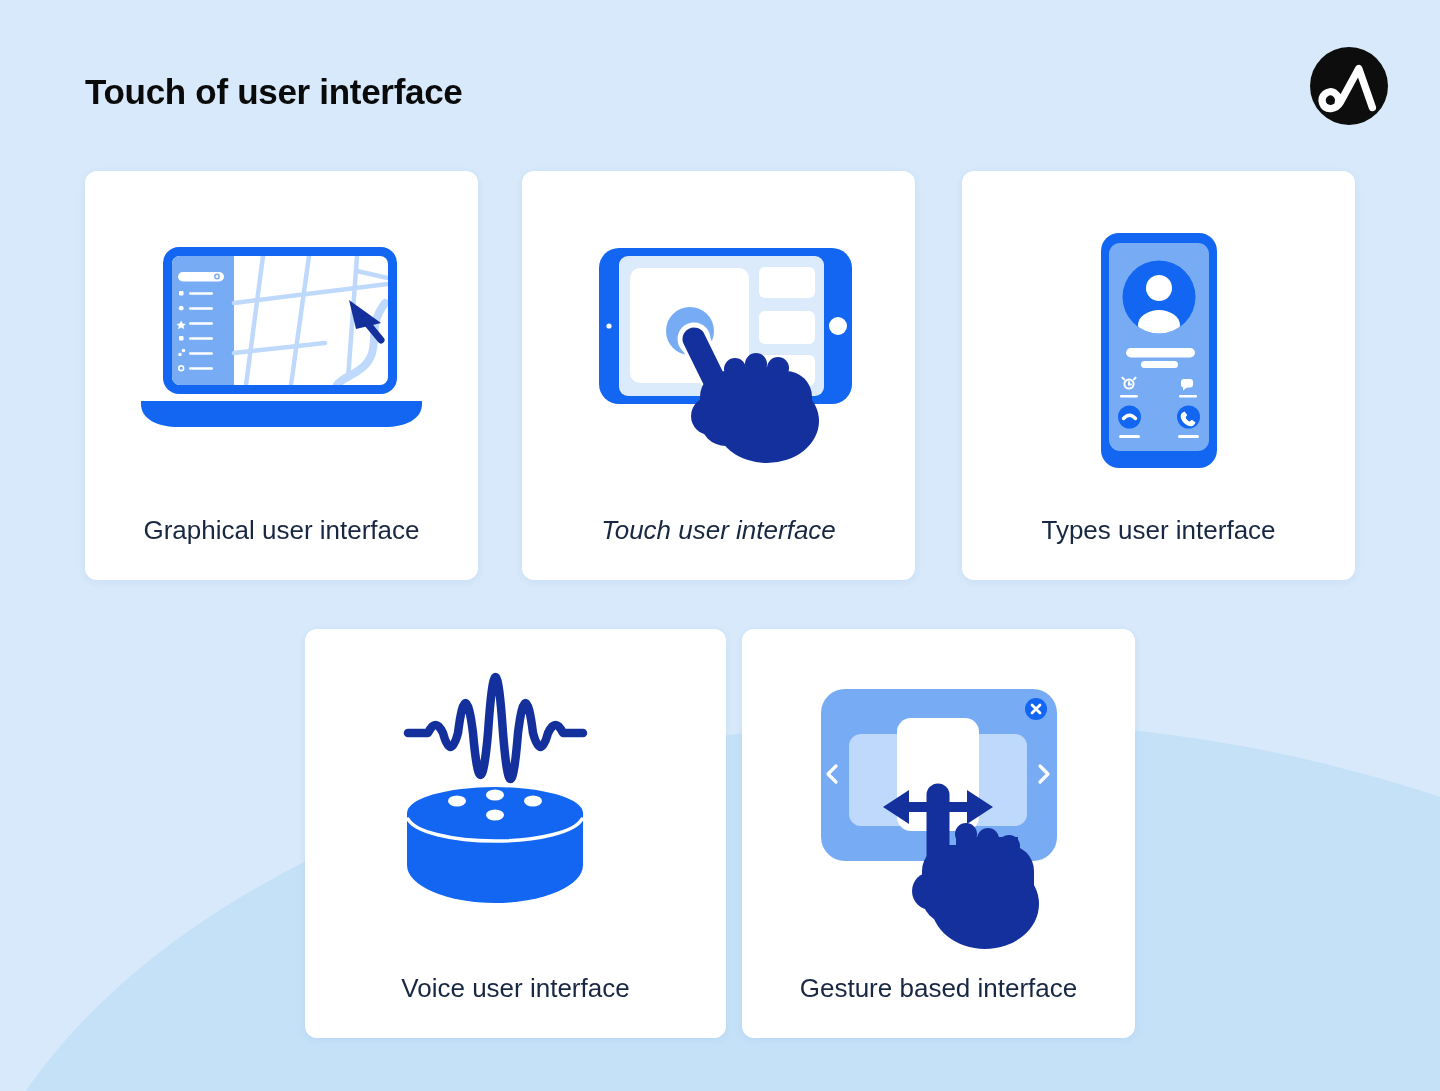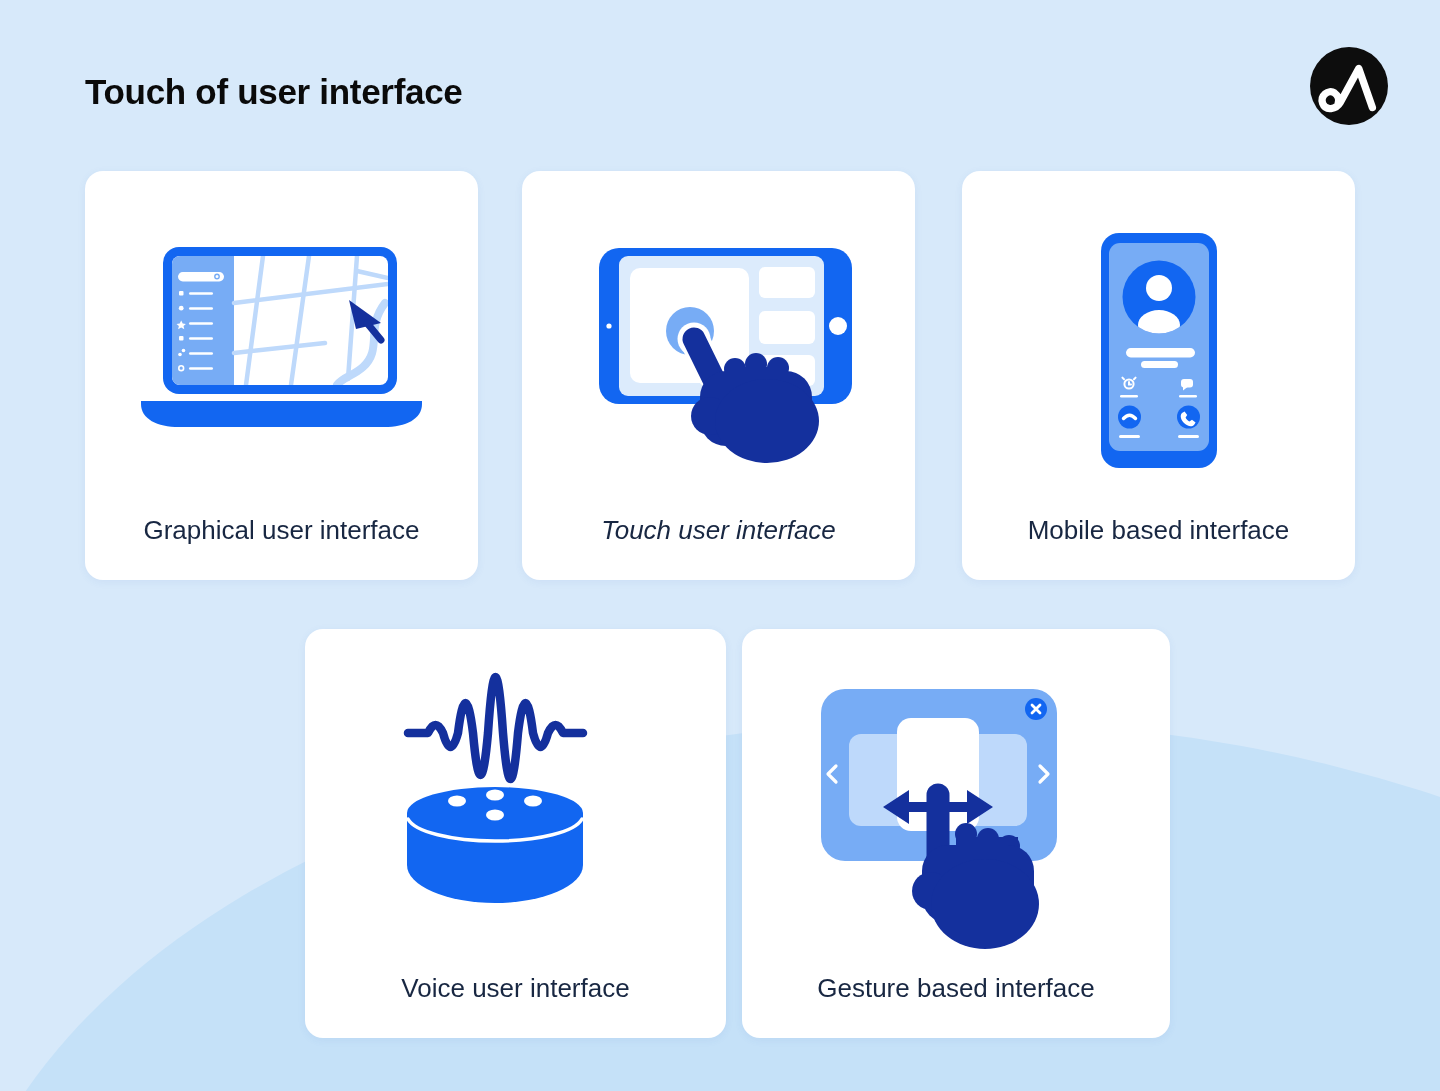--- a/index.html
+++ b/index.html
@@ -8,23 +8,23 @@
     --soft-blue:#bed9fb; --navy:#14309d; --label-text:#182742;
     --title-text:#0a0a0a; --logo-bg:#0d0d0d;
   }
   html,body{margin:0;padding:0;}
   body{font-family:"Liberation Sans", sans-serif;}
   .page{position:relative;width:1440px;height:1091px;background:var(--background);overflow:hidden;}
   .bg-ellipse{position:absolute;left:-50px;top:720px;width:2000px;height:1200px;border-radius:50%;background:var(--background-ellipse);}
   .title{position:absolute;left:85px;top:72px;margin:0;font-size:35px;font-weight:700;letter-spacing:-0.3px;color:var(--title-text);}
   .logo{position:absolute;left:1310px;top:47px;width:78px;height:78px;border-radius:50%;background:var(--logo-bg);}
   .logo svg{position:absolute;inset:0;}
-  .card{position:absolute;width:393px;height:409px;background:var(--card);border-radius:18px;box-shadow:0 2px 8px rgba(60,100,180,0.07);}
+  .card{position:absolute;width:393px;height:409px;background:var(--card);border-radius:12px;box-shadow:0 2px 8px rgba(60,100,180,0.07);}
   .c1{left:85px;top:171px;} .c2{left:522px;top:171px;font-style:italic;} .c3{left:962px;top:171px;}
-  .c4{left:305px;top:629px;padding-left:28px;} .c5{left:742px;top:629px;padding-left:35px;}
+  .c4{left:305px;top:629px;padding-left:28px;} .c5{left:742px;top:629px;}
   .illus{position:absolute;left:0;top:40px;width:393px;height:300px;display:block;}
   .card-label{position:absolute;left:0;right:0;top:344px;text-align:center;font-size:26px;font-weight:400;color:var(--label-text);}
 </style>
 </head>
 <body>
 
 <div class="page">
   <div class="bg-ellipse"></div>
 
   <h1 class="title">Touch of user interface</h1>
@@ -146,21 +146,21 @@
         <circle cx="167.5" cy="206" r="11.5" fill="var(--primary-blue,#1266f1)"></circle>
         <path d="M161.5,207.5 q6,-6.5 12,0" fill="none" stroke="#ffffff" stroke-width="3.4" stroke-linecap="round"></path>
       </g>
       <g>
         <circle cx="226.5" cy="206" r="11.5" fill="var(--primary-blue,#1266f1)"></circle>
         <path d="M222,212 c-3,-3 -4.5,-7.5 -2,-10 l2.6,-1.6 2.6,3.6 -1.6,2.6 c0.6,1.6 2.2,3.2 3.8,3.8 l2.6,-1.6 3.6,2.6 -1.6,2.6 c-2.5,2.5 -7,1 -10,-2 z" fill="#ffffff"></path>
       </g>
       <rect x="157" y="224" width="21" height="3" rx="1.5" fill="#ffffff"></rect>
       <rect x="216" y="224" width="21" height="3" rx="1.5" fill="#ffffff"></rect>
     </svg>
-    <div class="card-label">Mobile based interface</div>
+    <div class="card-label">Types user interface</div>
   </section>
 
   <section class="card c4">
     <svg class="illus" viewBox="0 0 393 300">
       <path d="M103,64 H123 Q130.5,48 138,64 Q145.5,92 153,64 Q160.5,4 168,64 Q175.5,148 183,64 Q190.5,-48 198,64 Q205.5,156 213,64 Q220.5,4 228,64 Q235.5,92 243,64 Q250.5,48 258,64 H278" fill="none" stroke="var(--navy,#14309d)" stroke-width="8.5" stroke-linecap="round" stroke-linejoin="round"></path>
       <g>
         <path d="M102,144 L102,196 A88,38 0 0 0 278,196 L278,144 Z" fill="var(--primary-blue,#1266f1)"></path>
         <ellipse cx="190" cy="144" rx="88" ry="26" fill="var(--primary-blue,#1266f1)"></ellipse>
         <path d="M103,150 A88,26 0 0 0 277,150" fill="none" stroke="#ffffff" stroke-width="3.5" stroke-linecap="round"></path>
         <g fill="#ffffff">

